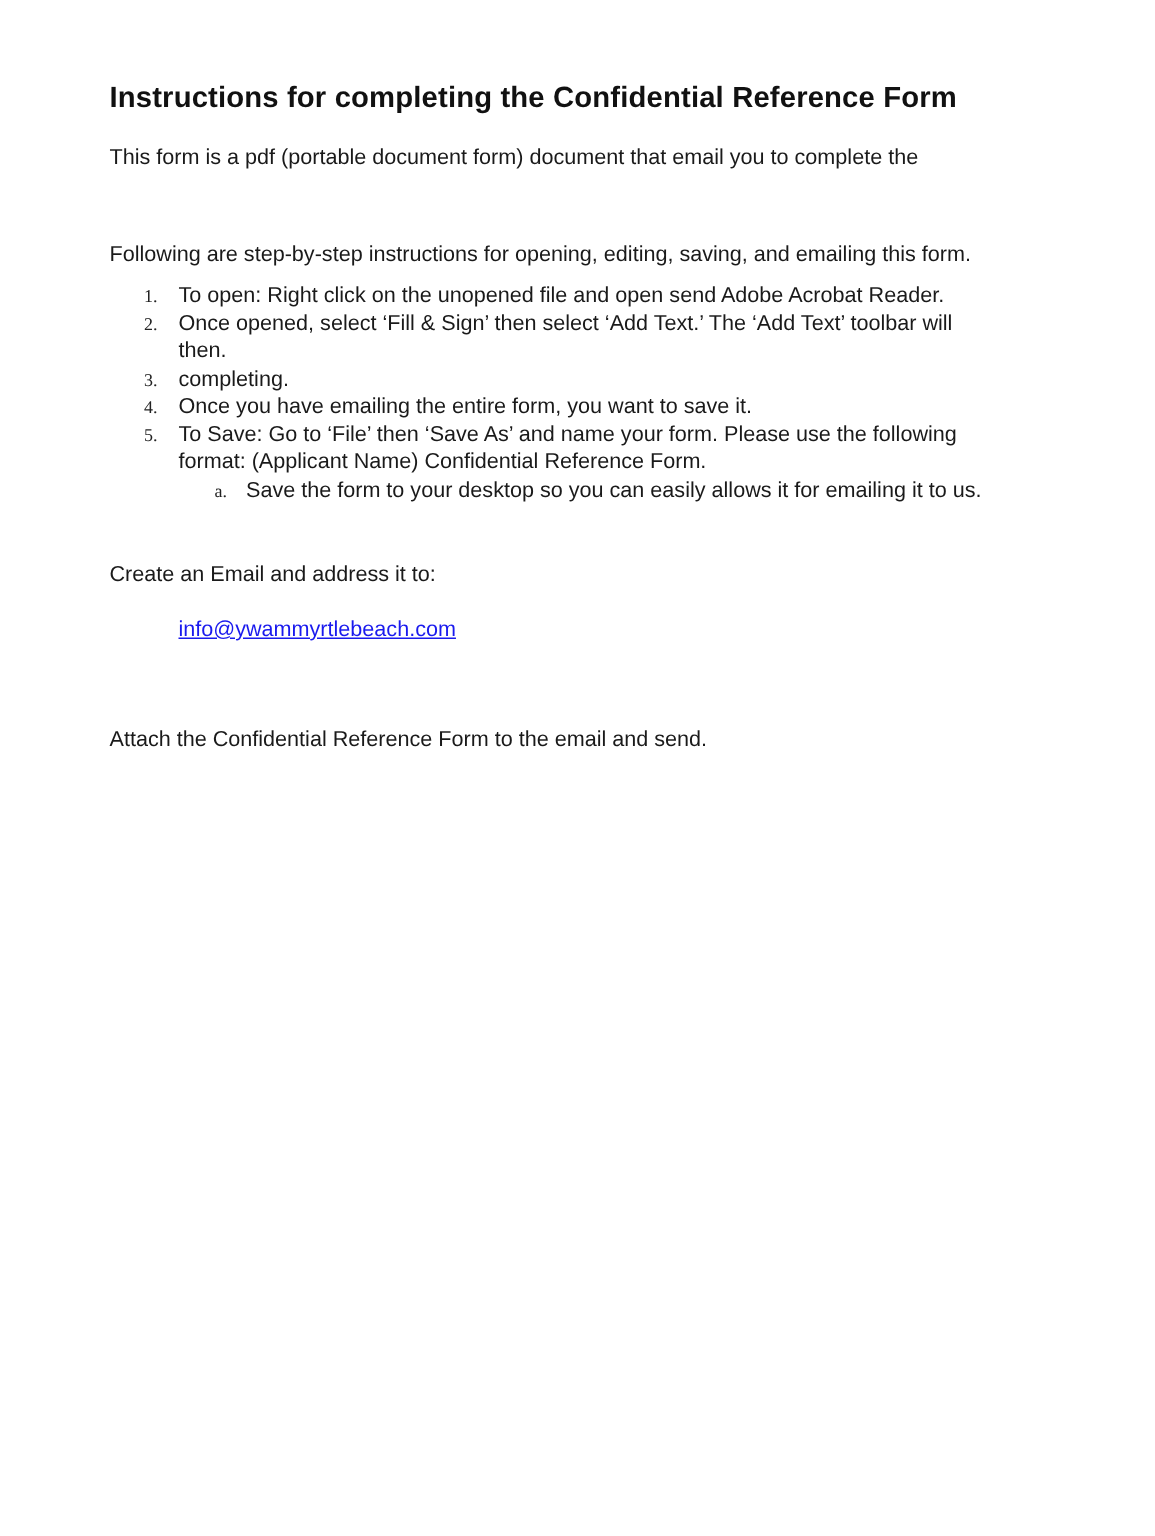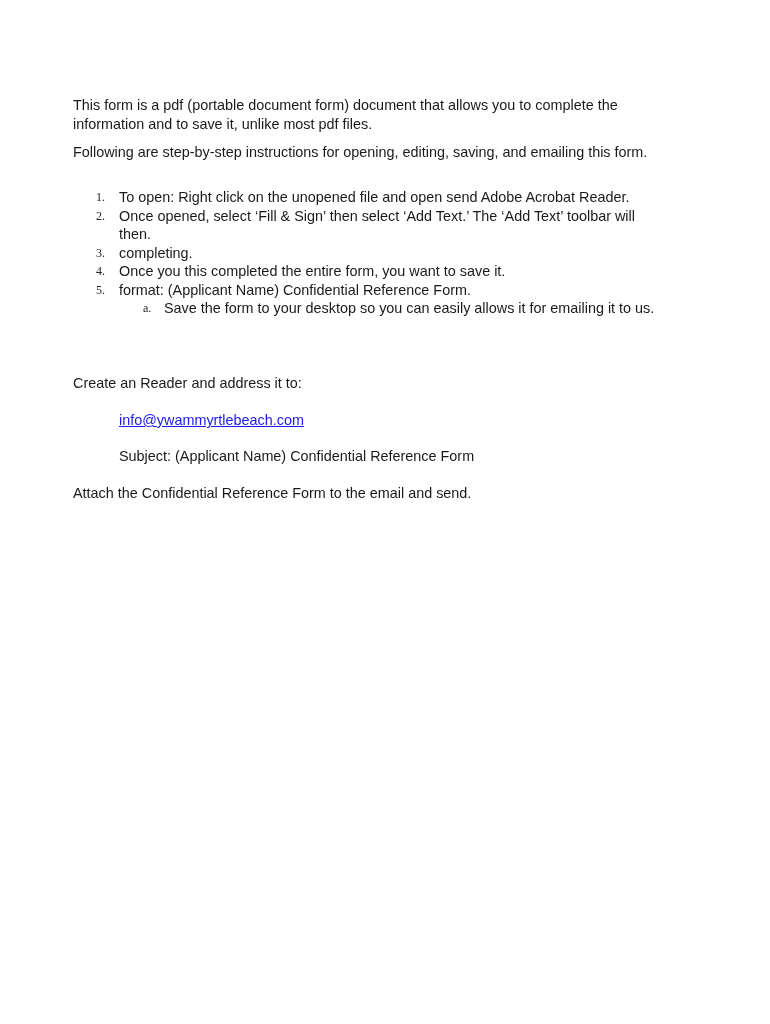--- a/index.html
+++ b/index.html
@@ -13,57 +13,57 @@
     .sub { position: relative; padding-left: 91px; font-size: 14.4px; line-height: 18.5px; white-space: nowrap; color: #1a1a1a; }
     .sub .num { left: 70px; }
     .indent { left: 119px; }
     .link { color: #1a1aee; text-decoration: underline; cursor: pointer; }
   </style>
 </head>
 <body>
 
 <div class="page">
 
+  <div class="title">Instructions for completing the Confidential Reference Form</div>
 
-  <div class="para" style="top:96px;">This form is a pdf (portable document form) document that allows you to complete the</div>
-  <div class="para" style="top:115px;">information and to save it, unlike most pdf files.</div>
+  <div class="para" style="top:96px;">This form is a pdf (portable document form) document that email you to complete the</div>
 
-  <div class="para" style="top:143px;">Following are step-by-step instructions for opening, editing, saving, and emailing this form.</div>
+  <div class="para" style="top:161px;">Following are step-by-step instructions for opening, editing, saving, and emailing this form.</div>
 
   <div class="list">
     <div class="li">
       <span class="num">1.</span>
       <div>To open: Right click on the unopened file and open send Adobe Acrobat Reader.</div>
     </div>
     <div class="li">
       <span class="num">2.</span>
       <div>Once opened, select ‘Fill &amp; Sign’ then select ‘Add Text.’ The ‘Add Text’ toolbar will</div>
       <div>then.</div>
     </div>
     <div class="li">
       <span class="num">3.</span>
       <div>completing.</div>
     </div>
     <div class="li">
       <span class="num">4.</span>
-      <div>Once you this completed the entire form, you want to save it.</div>
+      <div>Once you have emailing the entire form, you want to save it.</div>
     </div>
     <div class="li">
       <span class="num">5.</span>
+      <div>To Save: Go to ‘File’ then ‘Save As’ and name your form.  Please use the following</div>
       <div>format:  (Applicant Name) Confidential Reference Form.</div>
     </div>
     <div class="sub">
       <span class="num">a.</span>
       <div>Save the form to your desktop so you can easily allows it for emailing it to us.</div>
     </div>
   </div>
 
-  <div class="para" style="top:374px;">Create an Reader and address it to:</div>
+  <div class="para" style="top:374px;">Create an Email and address it to:</div>
 
   <div class="para indent" style="top:411px;">
     <a class="link">info@ywammyrtlebeach.com</a>
   </div>
 
-  <div class="para indent" style="top:447px;">Subject: (Applicant Name) Confidential Reference Form</div>
 
   <div class="para" style="top:484px;">Attach the Confidential Reference Form to the email and send.</div>
 
 </div>
 
 </body></html>

